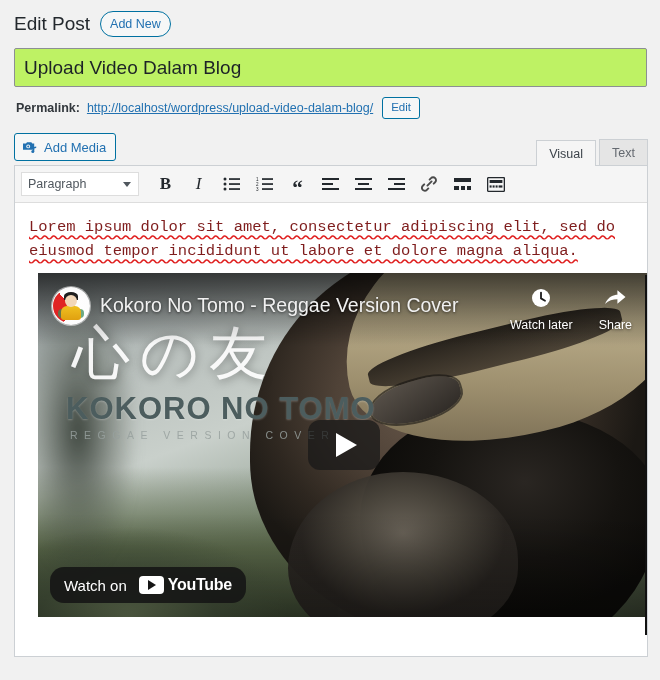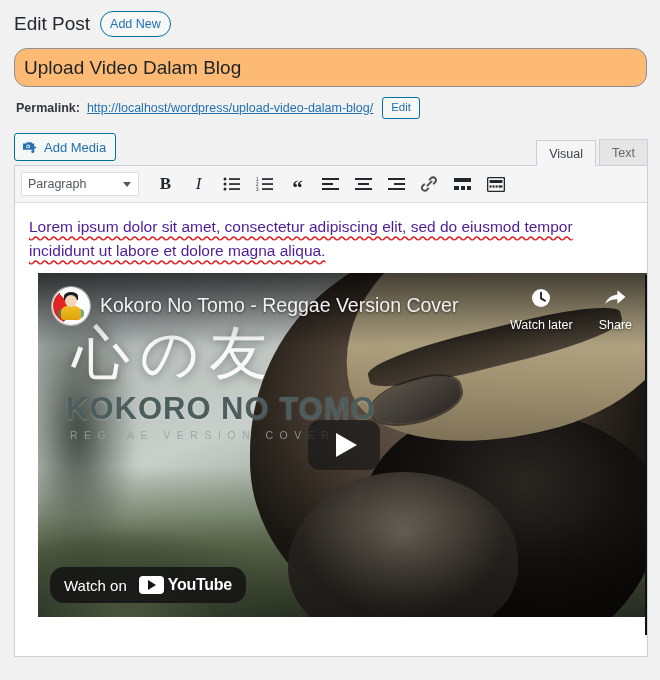--- a/index.html
+++ b/index.html
@@ -26,22 +26,22 @@
     height: 26px; padding: 0 9px;
     border: 1px solid #0071a1; border-radius: 13px;
     background: #f6f7f7; color: #2271b1;
     font-size: 12.5px; line-height: 1; cursor: pointer;
   }
 
   
   .title-wrap { padding: 6px 12px 0 14px; }
   .title-input {
     width: 633px; height: 39px;
-    border: 1px solid #8c8f94; background: #fdba74;
-    border-radius: 13px;
+    border: 1px solid #8c8f94; background: #bef264;
+    border-radius: 2px;
     padding: 0 9px;
     font-family: "Liberation Sans", sans-serif;
     font-size: 19px; color: #1d2327;
   }
 
   
   .permalink-row {
     display: flex; align-items: center; gap: 7px;
     padding: 10px 0 0 16px; font-size: 12.5px; color: #3c434a;
   }
@@ -120,22 +120,22 @@
   .tb-btn svg { display: block; }
   .tb-b { font-family: "Liberation Serif", serif; font-weight: bold; font-size: 17px; }
   .tb-i { font-family: "Liberation Serif", serif; font-style: italic; font-size: 17px; }
   .tb-q { font-family: "Liberation Serif", serif; font-weight: bold; font-size: 21px; line-height: 0.6; padding-top: 8px; }
 
   .ed-content {
     flex: 1; position: relative; background: #fff;
     padding: 12px 14px 0 14px; overflow: hidden;
   }
   .body-text {
-    font-family: Liberation Sans, sans-serif;
-    font-size: 15.5px; line-height: 1.55; color: #4c1d95;
+    font-family: Liberation Mono, monospace;
+    font-size: 15.5px; line-height: 1.55; color: #7f1d1d;
     margin: 0 0 10px 0;
     text-decoration: underline wavy #e02020;
     text-decoration-skip-ink: none;
     text-underline-offset: 3px;
   }
 
   
   .video-embed {
     position: relative; width: 612px; height: 344px;
     margin-left: 9px;

